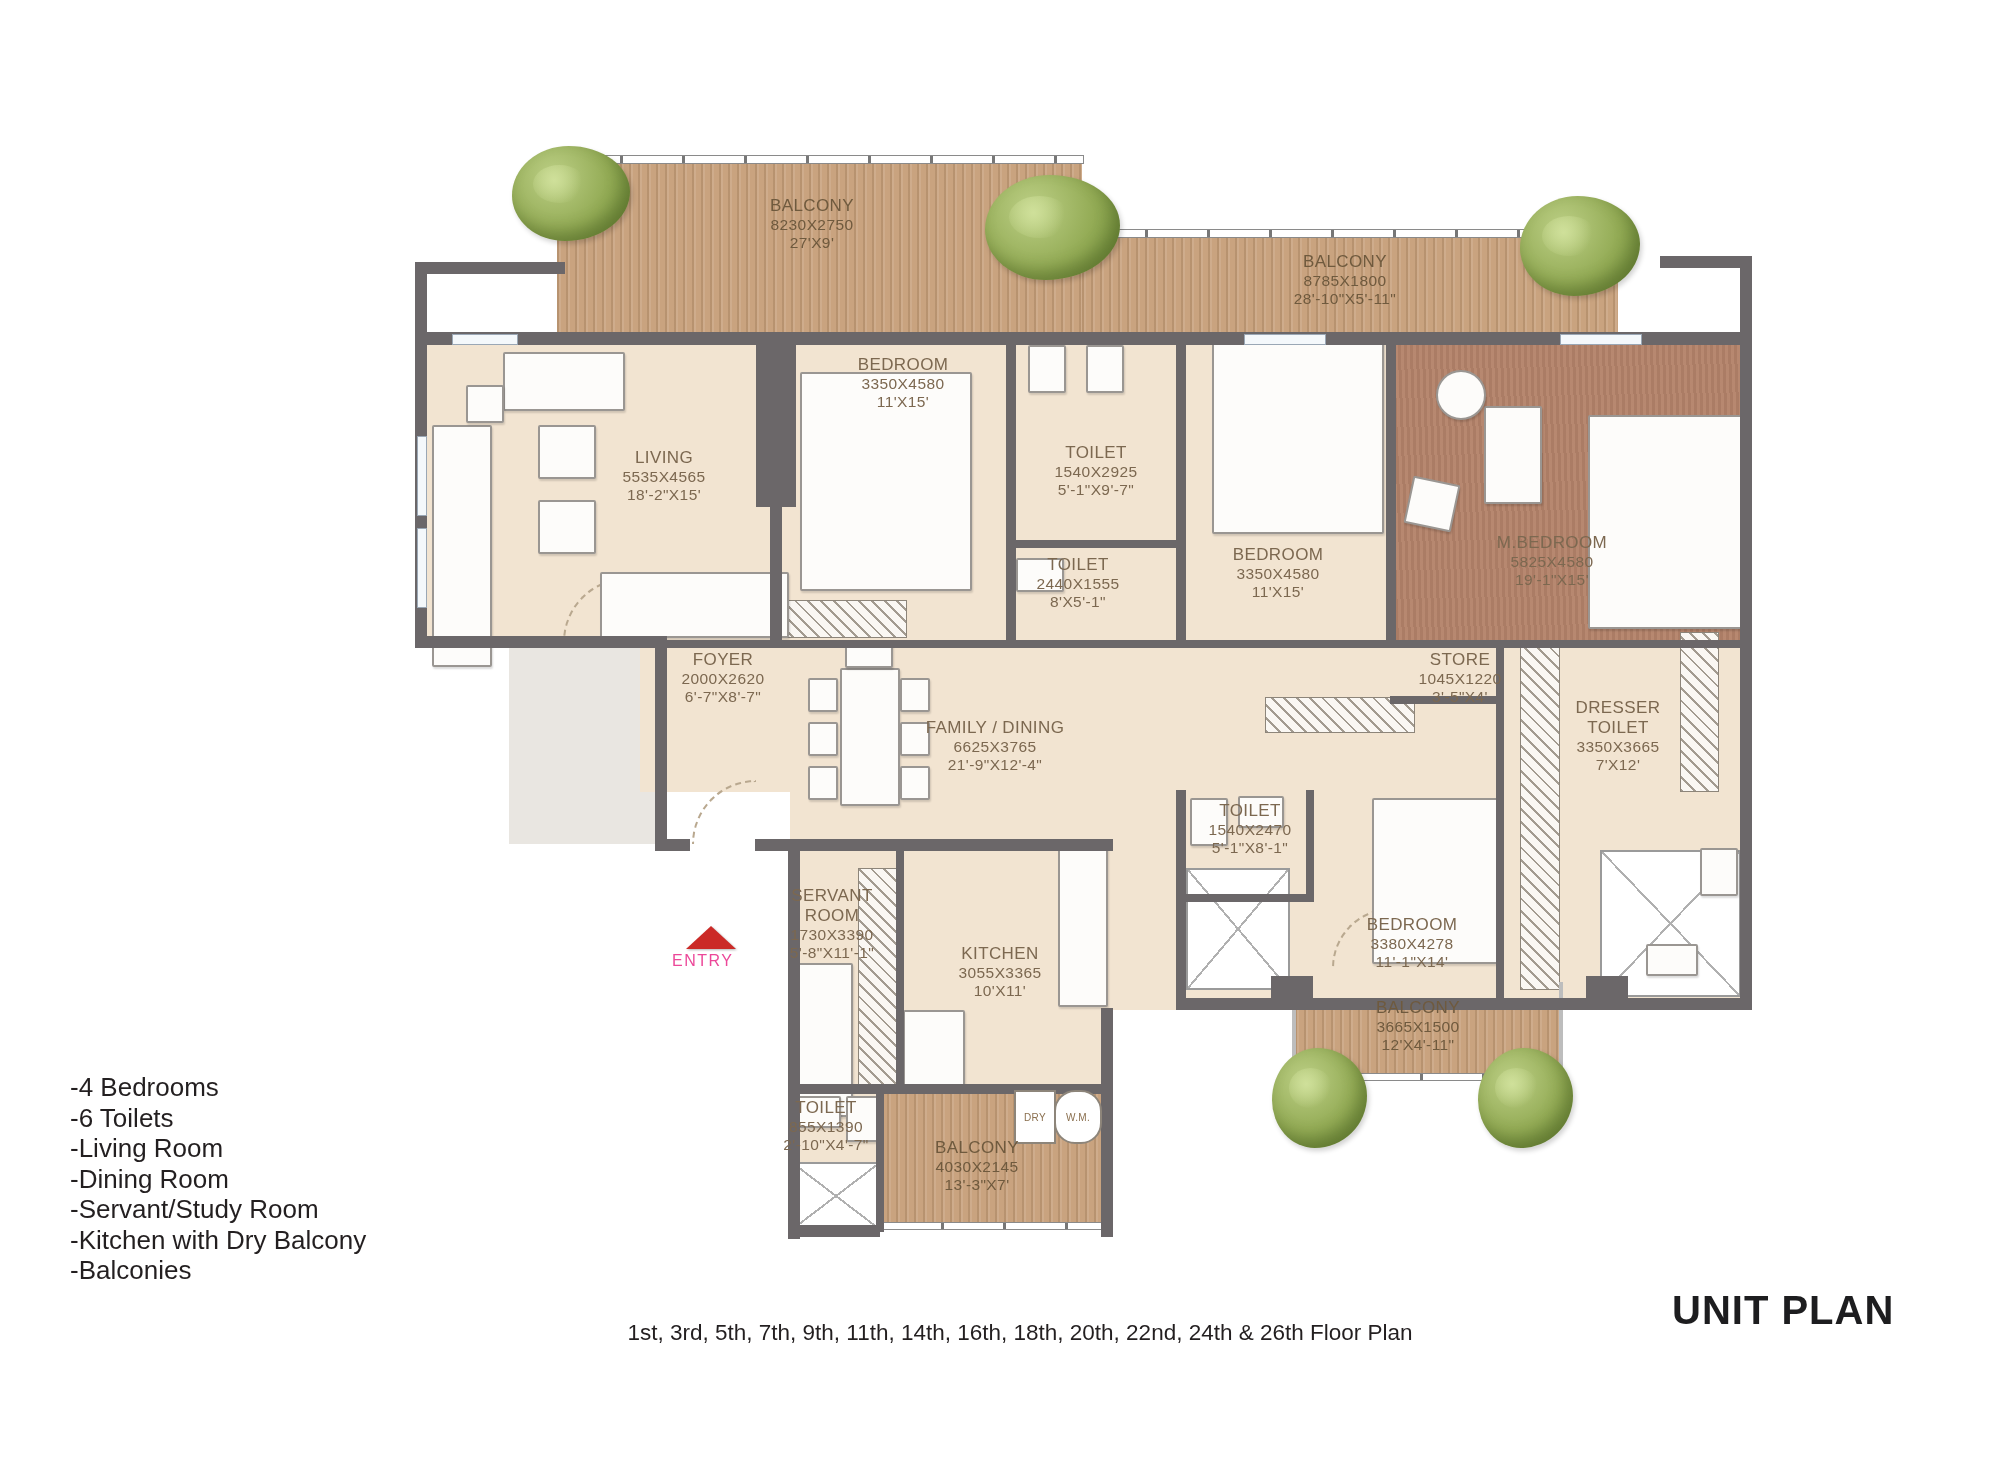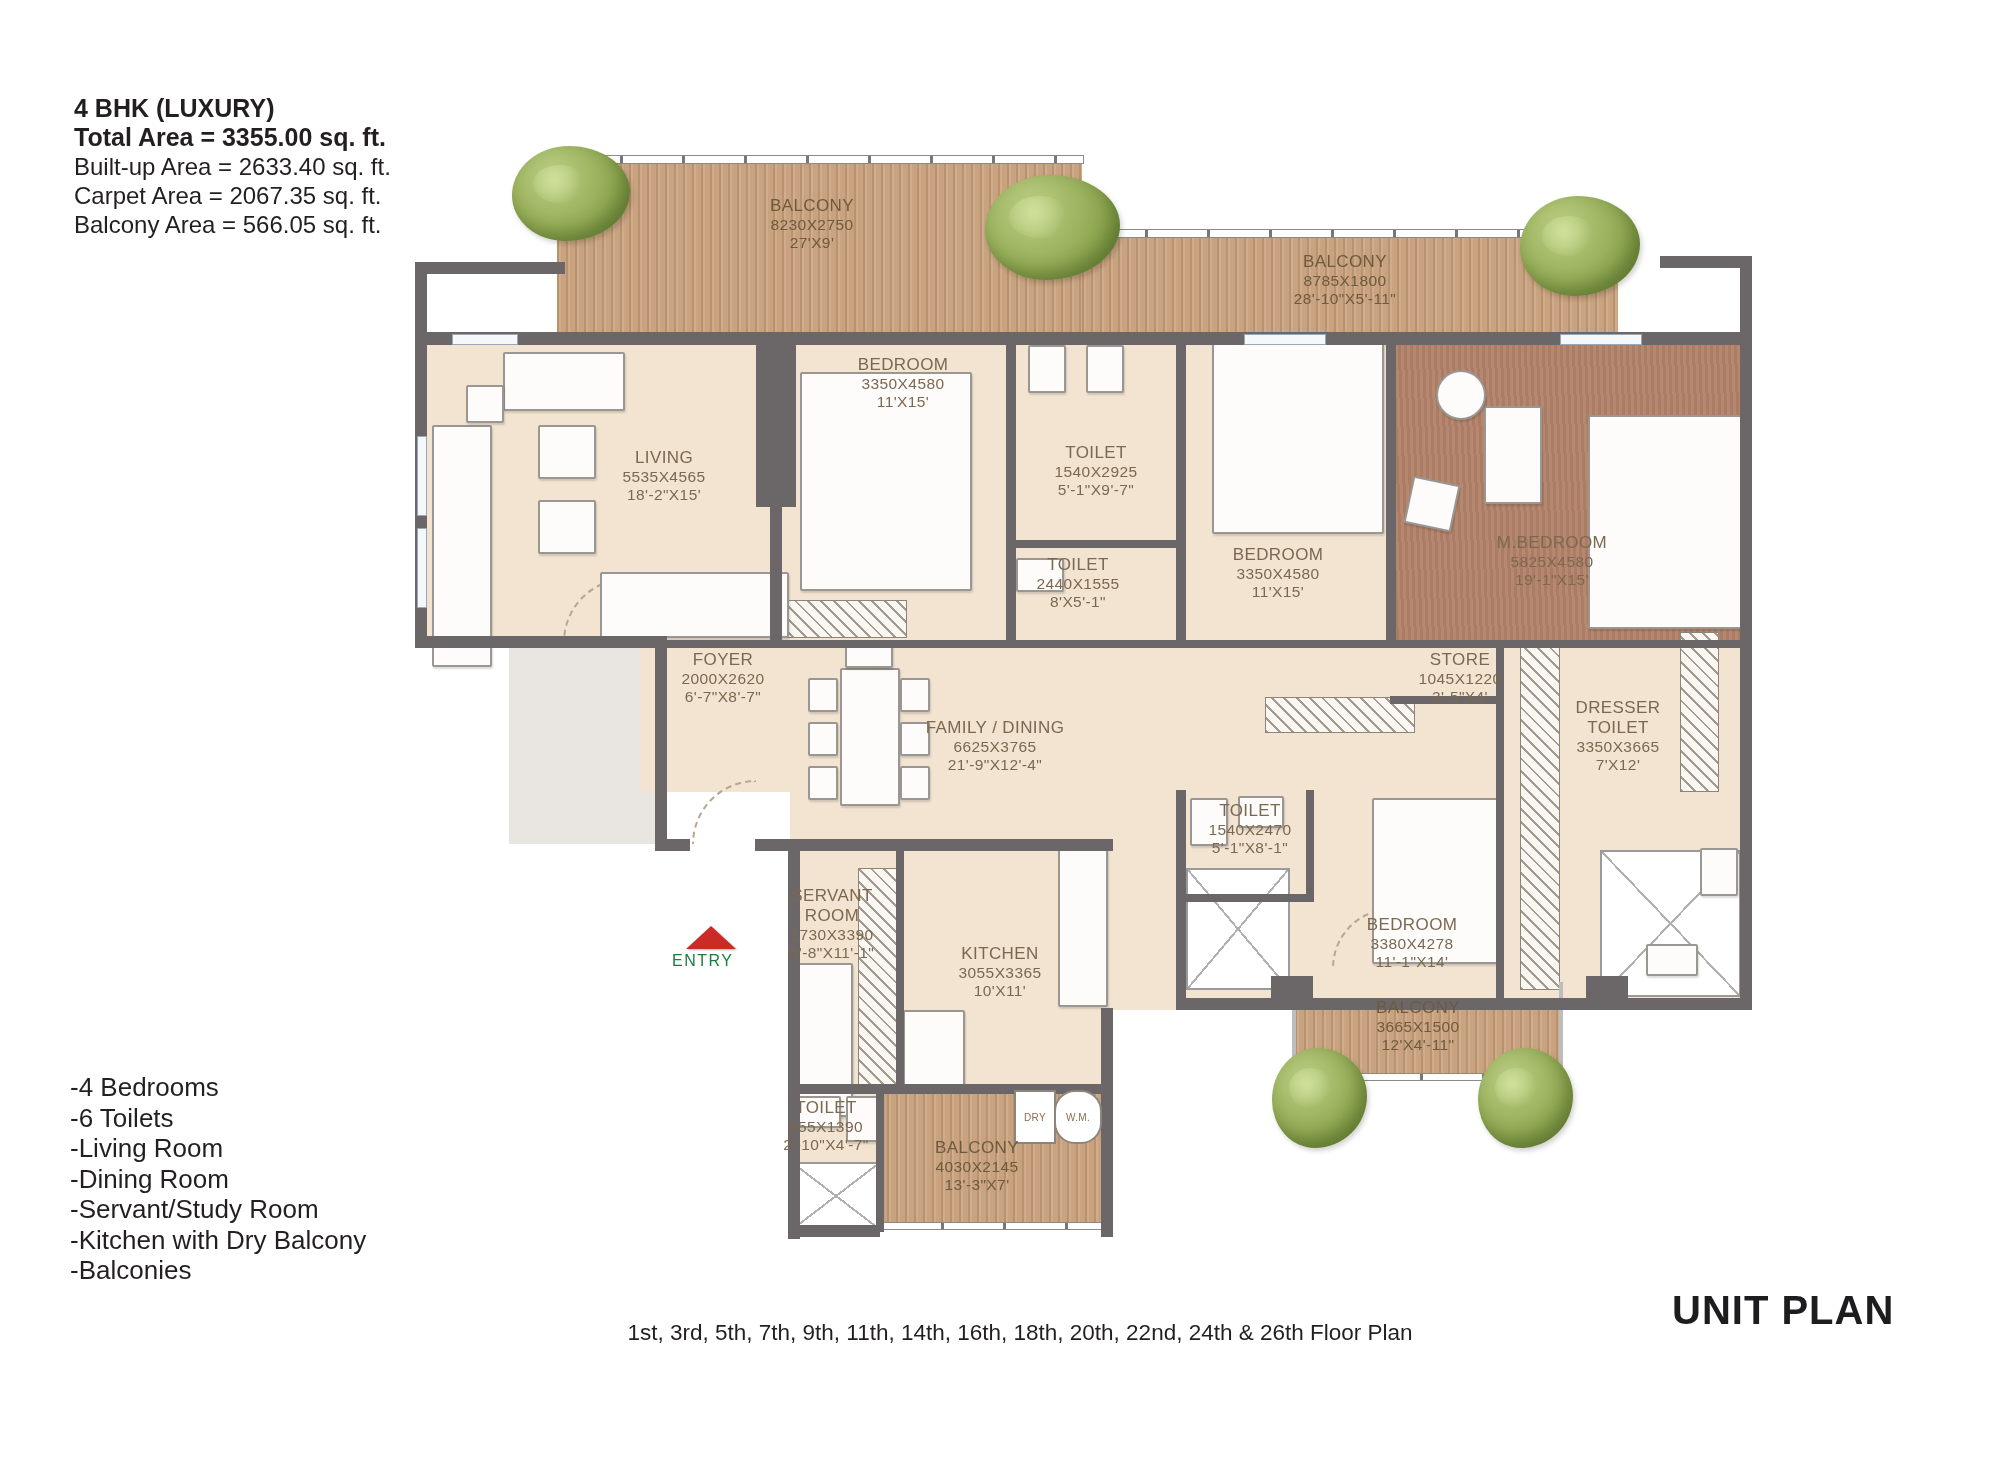--- a/index.html
+++ b/index.html
@@ -48,38 +48,31 @@
   .feat{position:absolute;left:70px;top:1036px;z-index:9;color:#231f20;font-size:26px;line-height:30.5px;margin-top:36px;}
   .floors{position:absolute;left:500px;top:1320px;width:1040px;z-index:9;text-align:center;
           font-weight:normal;font-size:22.5px;color:#231f20;}
   .unitplan{position:absolute;left:1672px;top:1288px;z-index:9;font-weight:bold;font-size:40px;
           color:#1d1d1f;letter-spacing:1px;}
 
   
   .entry-tri{position:absolute;z-index:8;width:0;height:0;
           border-left:25px solid rgba(0,0,0,0);border-right:25px solid rgba(0,0,0,0);
           border-bottom:23px solid #cb2a27;filter:drop-shadow(1px 1px 1px rgba(0,0,0,.3));}
-  .entry-lbl{position:absolute;z-index:8;font-size:16px;color:#15803d;letter-spacing:1.5px;}
+  .entry-lbl{position:absolute;z-index:8;font-size:16px;color:#ec4899;letter-spacing:1.5px;}
 
   .minibox{position:absolute;z-index:6;background:#fff;border:2px solid #8d857a;
           display:flex;align-items:center;justify-content:center;}
   .minibox span{font-size:10px;color:#8a6f4e;letter-spacing:.3px;}
 </style>
 </head>
 <body>
 
 <div class="canvas">
 
-  <div class="hdr">
-    <div class="b1">4 BHK (LUXURY)</div>
-    <div class="b2">Total Area = 3355.00 sq. ft.</div>
-    <div>Built-up Area = 2633.40 sq. ft.</div>
-    <div>Carpet Area = 2067.35 sq. ft.</div>
-    <div>Balcony Area = 566.05 sq. ft.</div>
-  </div>
 
   <div class="feat">
     <div>-4 Bedrooms</div>
     <div>-6 Toilets</div>
     <div>-Living Room</div>
     <div>-Dining Room</div>
     <div>-Servant/Study Room</div>
     <div>-Kitchen with Dry Balcony</div>
     <div>-Balconies</div>
   </div>

